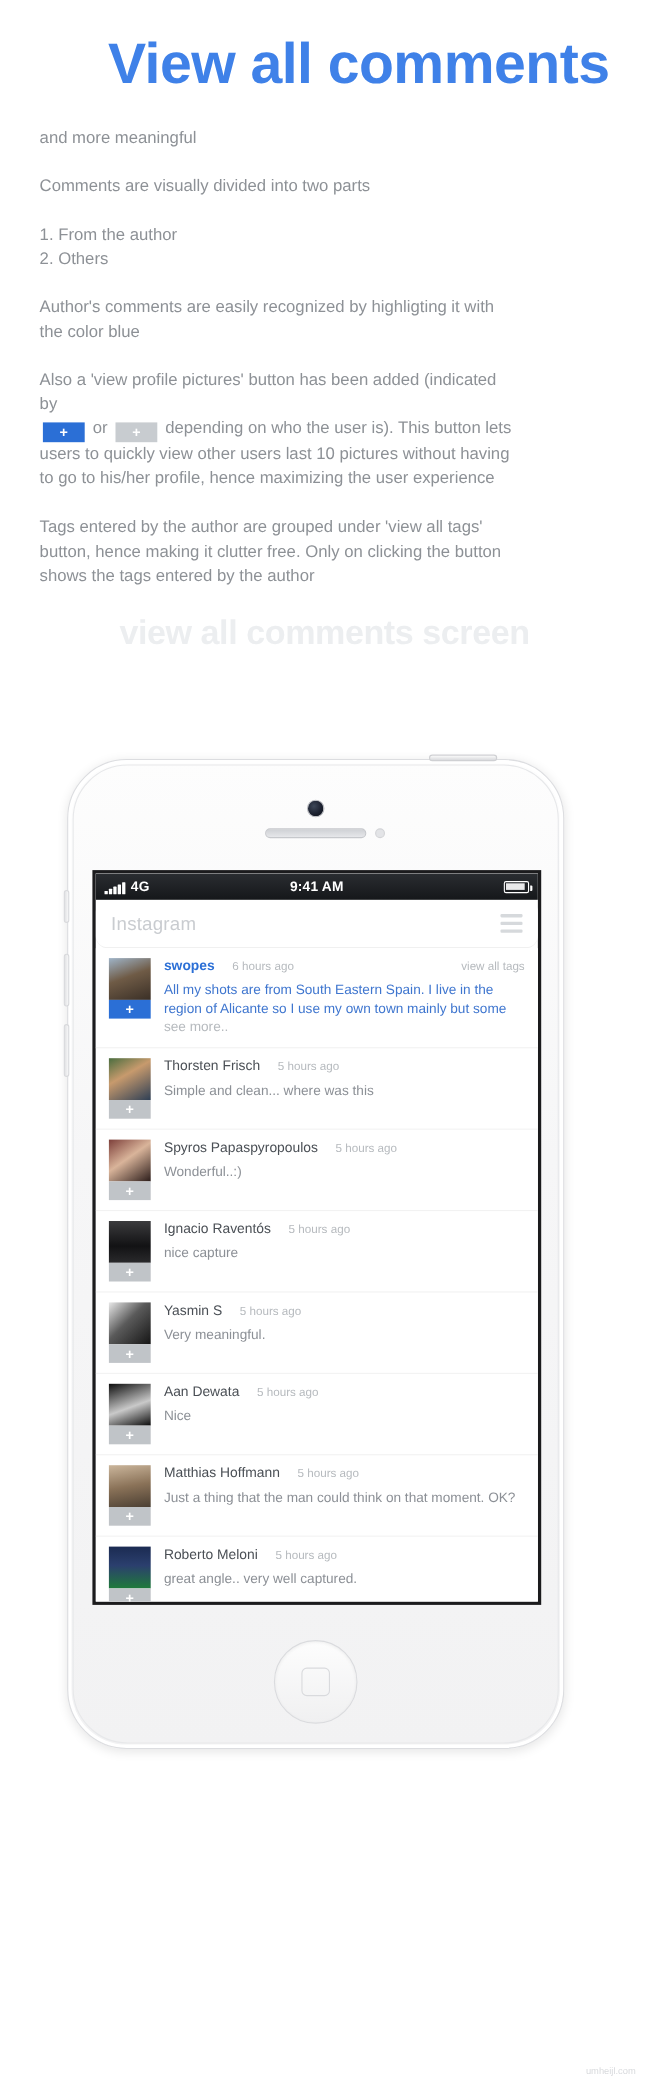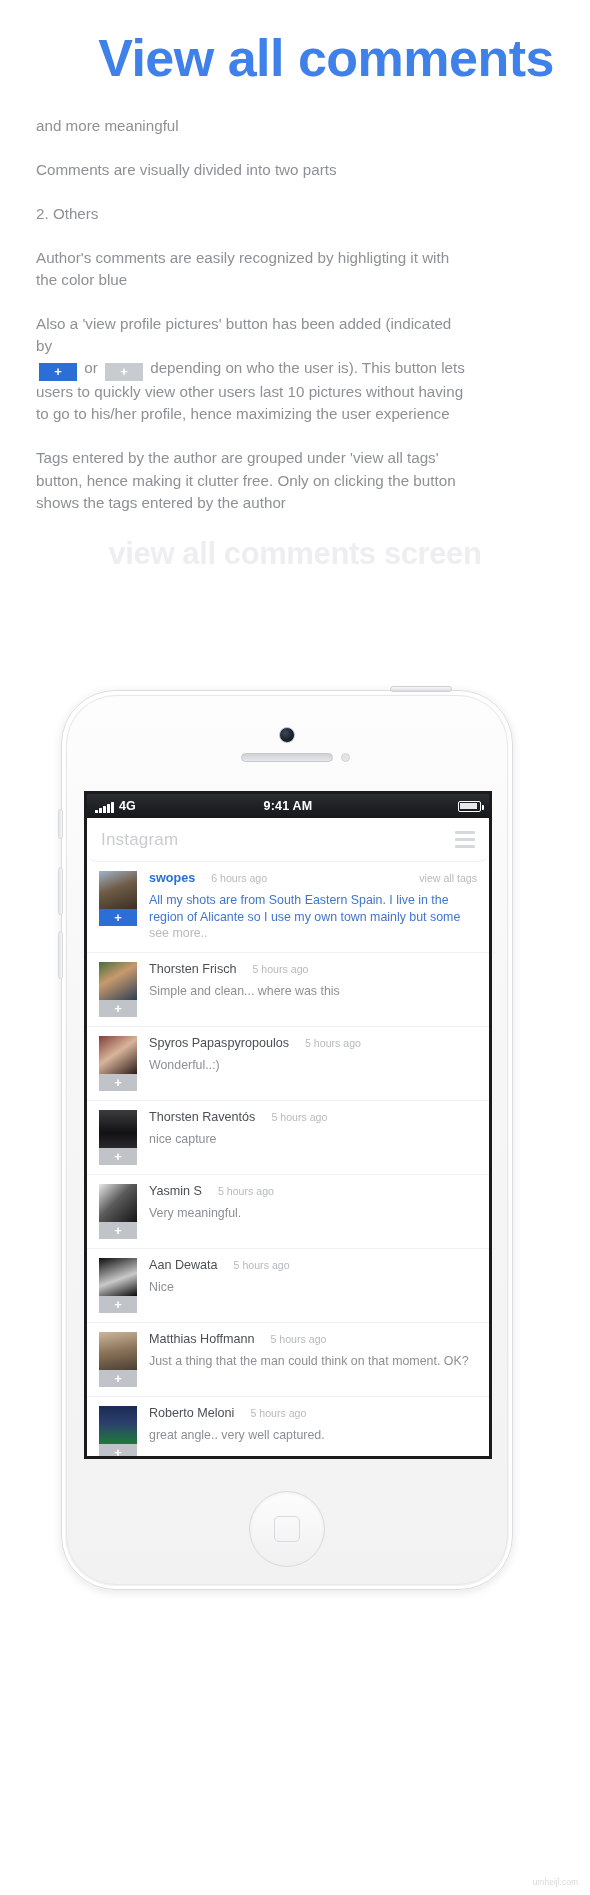--- a/index.html
+++ b/index.html
@@ -216,20 +216,21 @@
 
     <p class="para">
       <span class="line">and more meaningful</span>
     </p>
 
     <p class="para">
       <span class="line">Comments are visually divided into two parts</span>
     </p>
 
     <p class="para">
+      <span class="line">1. From the author</span>
       <span class="line">2. Others</span>
     </p>
 
     <p class="para">
       <span class="line">Author's comments are easily recognized by highligting it with</span>
       <span class="line">the color blue</span>
     </p>
 
     <p class="para">
       <span class="line">Also a 'view profile pictures' button has been added (indicated by</span>
@@ -338,21 +339,21 @@
             </div>
           </div>
 
           <div class="comment">
             <div class="avatar-col">
               <span class="avatar" style="background:linear-gradient(180deg,#3b3b3d 0%,#121214 60%,#2a2a2c 100%);"></span>
               <span class="plus-btn">+</span>
             </div>
             <div class="body-col">
               <div class="meta-row">
-                <span class="uname">Thorsten Raventós</span>
+                <span class="uname">Ignacio Raventós</span>
                 <span class="ago">5 hours ago</span>
               </div>
               <div class="ctext">nice capture</div>
             </div>
           </div>
 
           <div class="comment">
             <div class="avatar-col">
               <span class="avatar" style="background:linear-gradient(135deg,#e8e8e8 0%,#5a5a5a 45%,#151515 100%);"></span>
               <span class="plus-btn">+</span>

